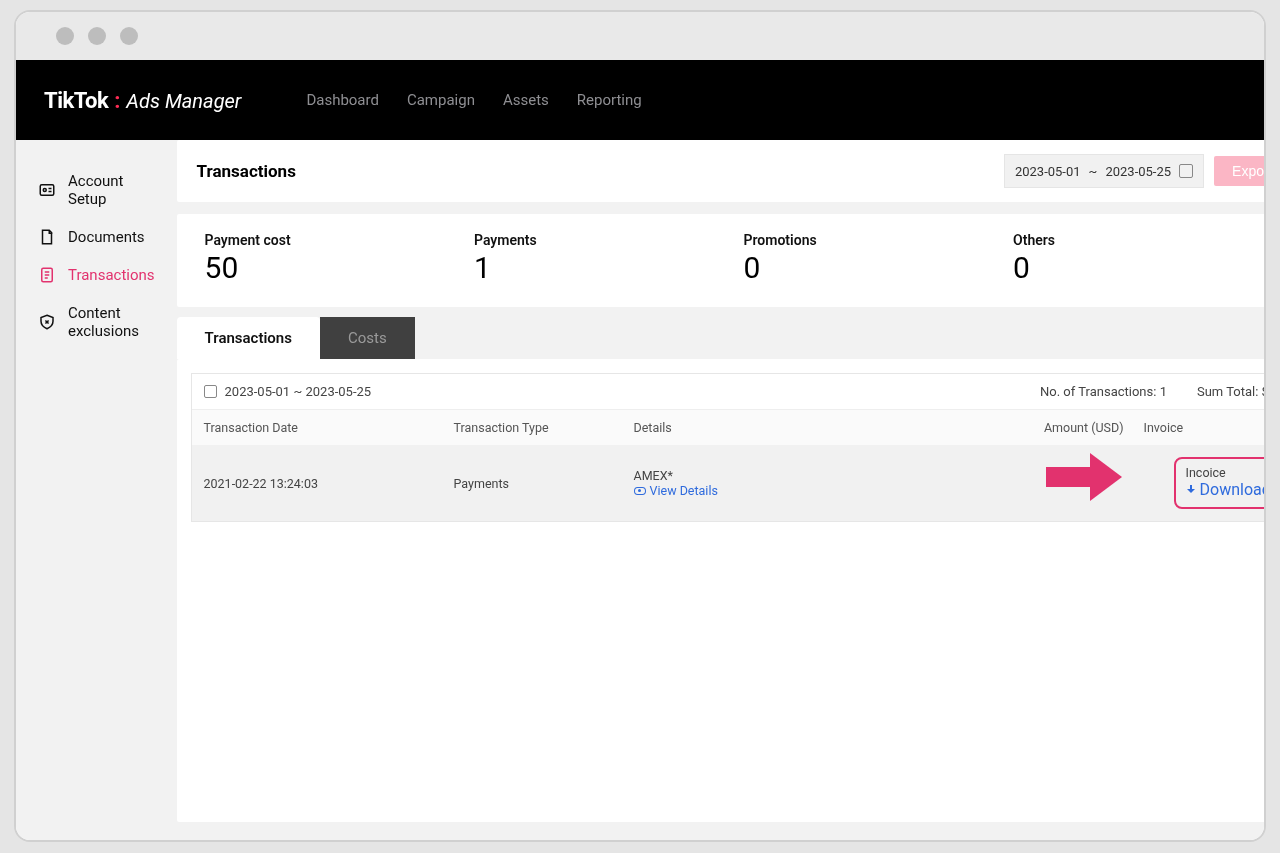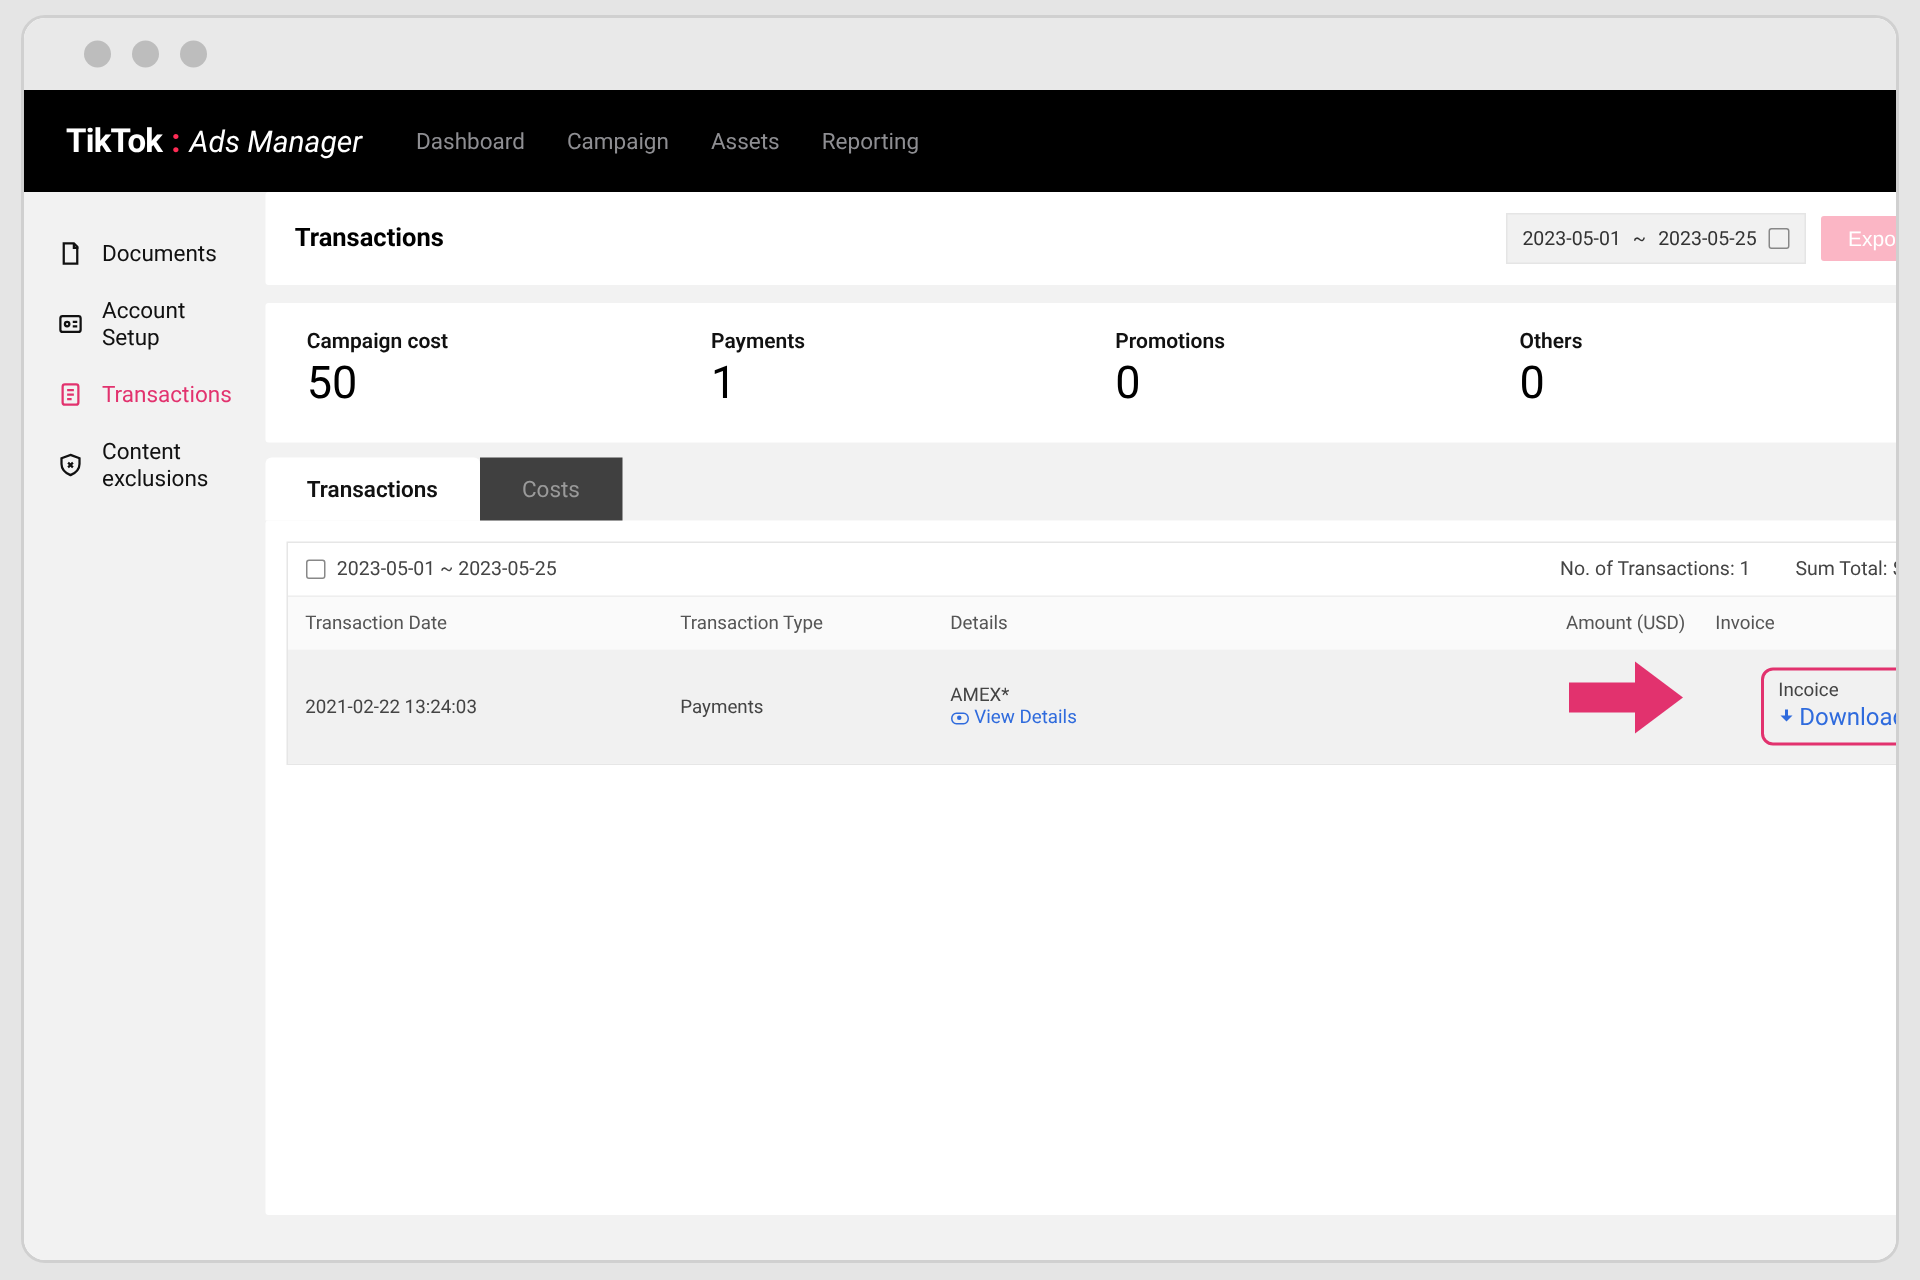--- a/index.html
+++ b/index.html
@@ -27,25 +27,25 @@
     display: flex;
     align-items: center;
     padding-left: 40px;
     gap: 14px;
   }
   .dot {
     width: 18px; height: 18px; border-radius: 50%; background: #bdbdbd;
   }
   .topnav {
     background: #000;
-    height: 68px;
+    height: 80px;
     display: flex;
     align-items: center;
     padding: 0 28px;
-    gap: 18px;
+    gap: 47px;
     color: #fff;
   }
   .brand {
     display: flex; align-items: baseline; gap: 6px;
     font-weight: 700;
   }
   .brand .tk { font-size: 22px; letter-spacing: -0.5px; }
   .brand .accent { color:#fe2c55; font-size:22px; }
   .brand .sub { font-weight: 400; font-size: 20px; color:#fff;font-style:italic; }
   .topnav .navlinks { display:flex; gap:28px; margin-left:18px; }
@@ -186,35 +186,35 @@
       <span>Assets</span>
       <span>Reporting</span>
     </div>
   </div>
 
   <div class="app-body">
     <div class="sidebar">
       <div class="side-item">
         <span class="ic">
           <svg width="18" height="18" viewBox="0 0 24 24" fill="none" stroke="#111" stroke-width="2">
-              <path d="M6 3h9l3 3v15H6z"></path>
-              <path d="M15 3v4h4"></path>
-            </svg>
-        </span>
-        <span>Documents</span>
-      </div>
-      <div class="side-item">
-        <span class="ic">
-          <svg width="18" height="18" viewBox="0 0 24 24" fill="none" stroke="#111" stroke-width="2">
               <rect x="3" y="5" width="18" height="14" rx="2"></rect>
               <circle cx="9" cy="12" r="2"></circle>
               <path d="M14 10h4M14 14h4"></path>
             </svg>
         </span>
         <span>Account Setup</span>
+      </div>
+      <div class="side-item">
+        <span class="ic">
+          <svg width="18" height="18" viewBox="0 0 24 24" fill="none" stroke="#111" stroke-width="2">
+              <path d="M6 3h9l3 3v15H6z"></path>
+              <path d="M15 3v4h4"></path>
+            </svg>
+        </span>
+        <span>Documents</span>
       </div>
       <div class="side-item active">
         <span class="ic">
           <svg width="18" height="18" viewBox="0 0 24 24" fill="none" stroke="#e2326e" stroke-width="2">
               <rect x="5" y="3" width="14" height="18" rx="2"></rect>
               <path d="M9 8h6M9 12h6M9 16h4"></path>
             </svg>
         </span>
         <span>Transactions</span>
       </div>
@@ -238,21 +238,21 @@
             <span>~</span>
             <span>2023-05-25</span>
             <span class="cal"></span>
           </div>
           <button class="export-btn">Export</button>
         </div>
       </div>
 
       <div class="panel stats">
         <div class="stat">
-          <div class="lbl">Campaign cost</div>
+          <div class="lbl">Payment cost</div>
           <div class="val">50</div>
         </div>
         <div class="stat">
           <div class="lbl">Payments</div>
           <div class="val">1</div>
         </div>
         <div class="stat">
           <div class="lbl">Promotions</div>
           <div class="val">0</div>
         </div>

